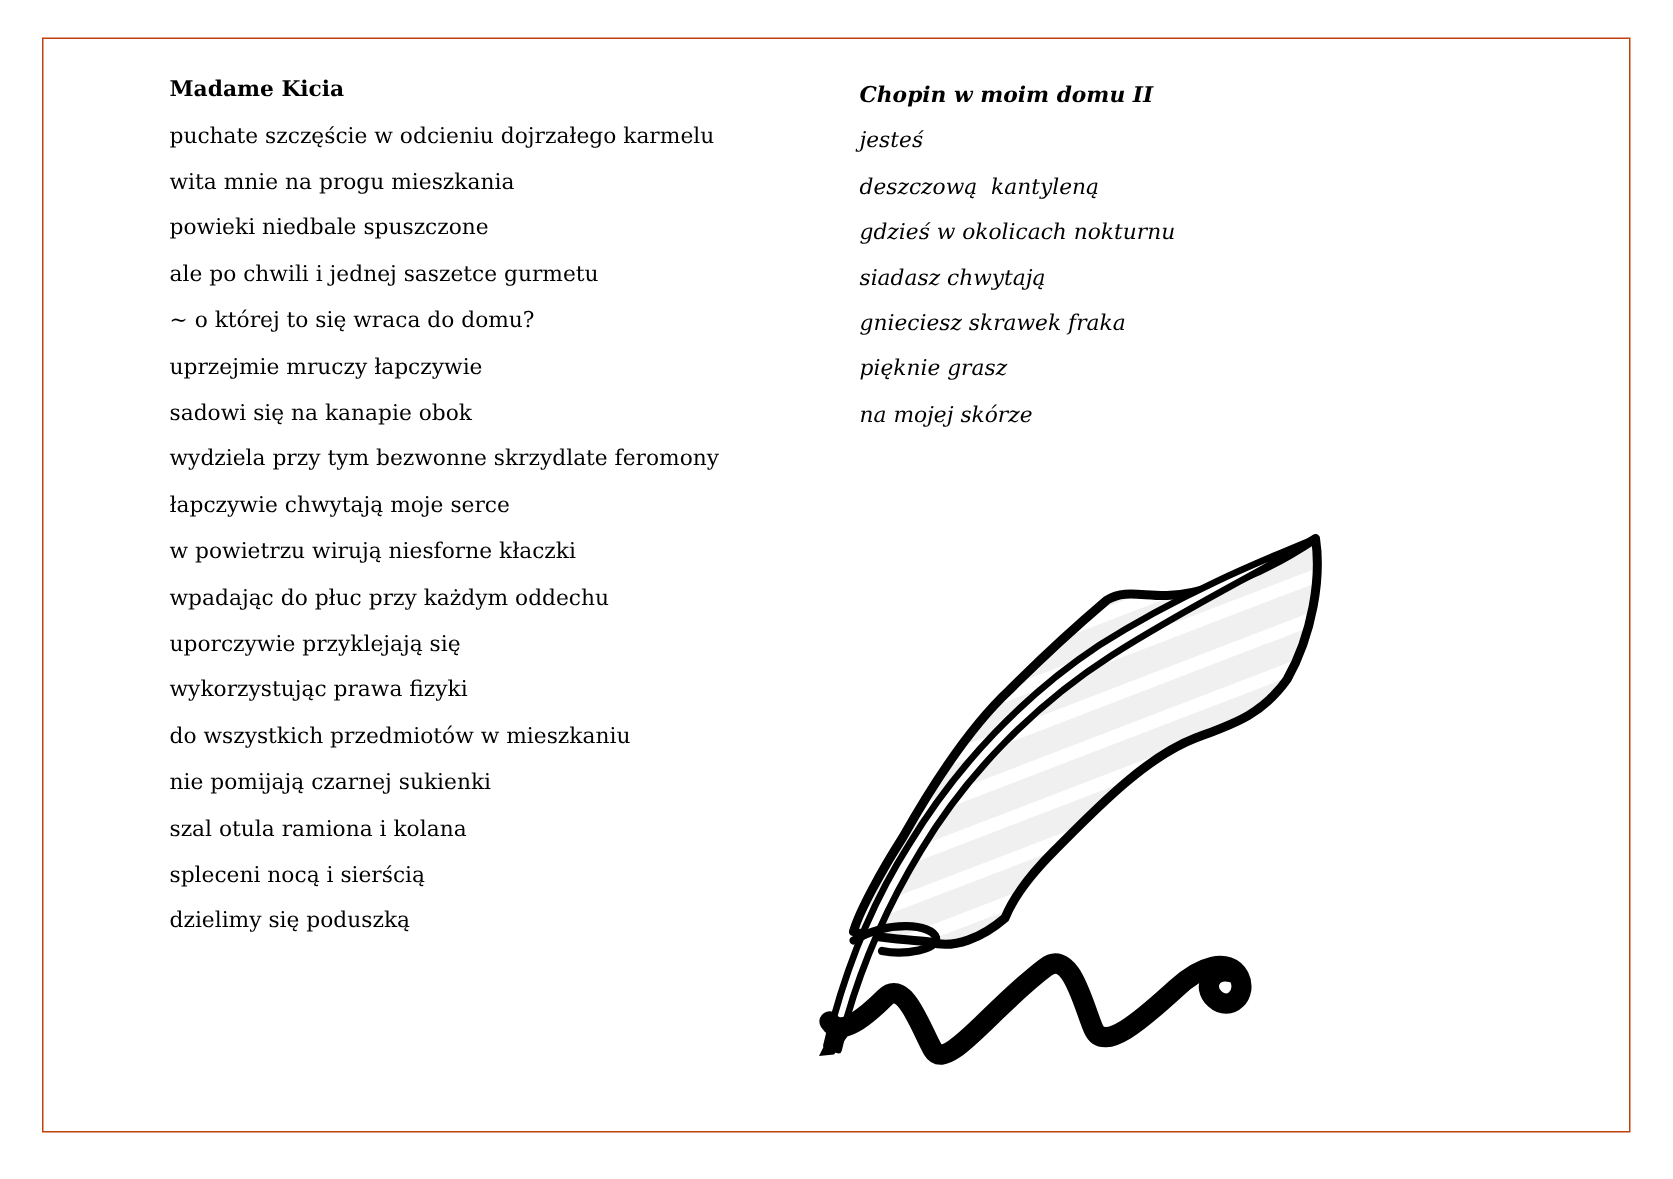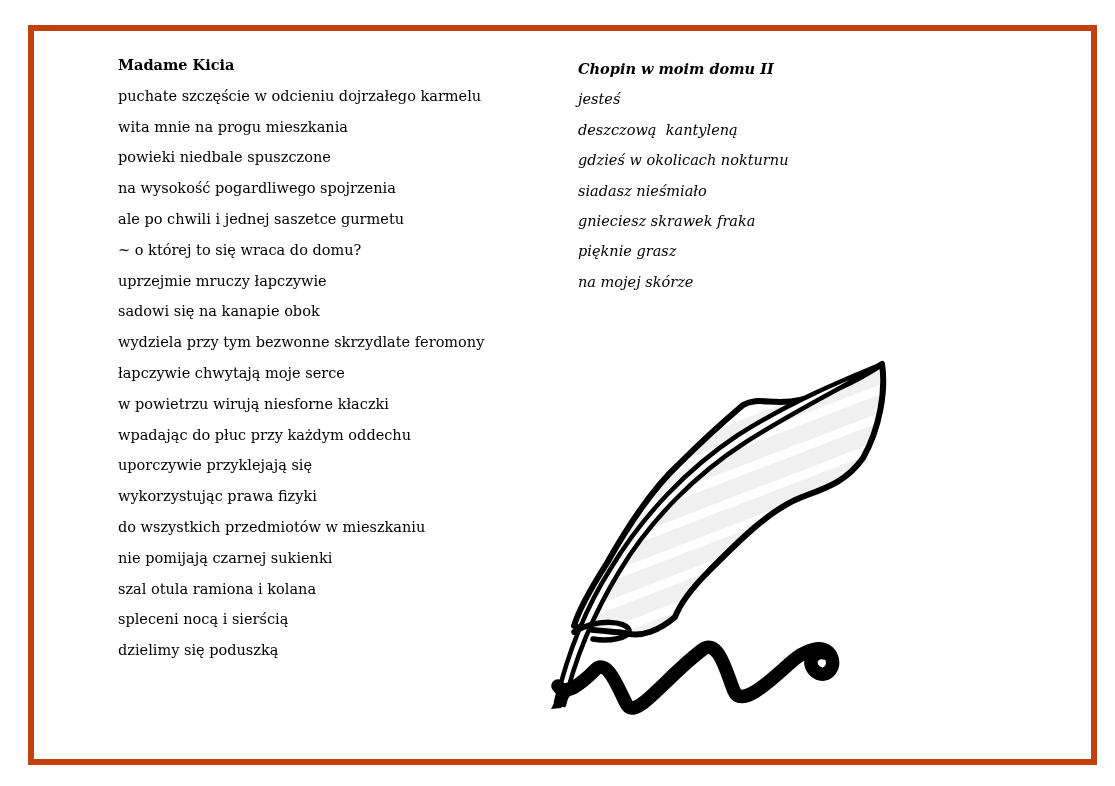--- a/index.html
+++ b/index.html
@@ -15,21 +15,21 @@
     overflow: hidden;
     font-family: "DejaVu Serif", "Liberation Serif", serif;
     color: #000000;
   }
   .page-border {
     position: absolute;
     left: 28px;
     top: 25px;
     width: 1057px;
     height: 728px;
-    border: 6px solid #c2410c;
+    border: 1px solid #c2410c;
     background: #ffffff;
   }
   .poem {
     position: absolute;
     font-size: 14.5px;
   }
   .poem-left {
     left: 84px;
     top: 19px;
     line-height: 30.8px;
@@ -65,21 +65,20 @@
 
 <div class="page">
   <div class="page-border">
 
     <div class="poem poem-left">
       <div class="poem-title">Madame Kicia</div>
       <div class="poem-lines">
           <div class="poem-line">puchate szczęście w odcieniu dojrzałego karmelu</div>
           <div class="poem-line">wita mnie na progu mieszkania</div>
           <div class="poem-line">powieki niedbale spuszczone</div>
-          <div class="poem-line">na wysokość pogardliwego spojrzenia</div>
           <div class="poem-line">ale po chwili i jednej saszetce gurmetu</div>
           <div class="poem-line">~ o której to się wraca do domu?</div>
           <div class="poem-line">uprzejmie mruczy łapczywie</div>
           <div class="poem-line">sadowi się na kanapie obok</div>
           <div class="poem-line">wydziela przy tym bezwonne skrzydlate feromony</div>
           <div class="poem-line">łapczywie chwytają moje serce</div>
           <div class="poem-line">w powietrzu wirują niesforne kłaczki</div>
           <div class="poem-line">wpadając do płuc przy każdym oddechu</div>
           <div class="poem-line">uporczywie przyklejają się</div>
           <div class="poem-line">wykorzystując prawa fizyki</div>
@@ -90,21 +89,21 @@
           <div class="poem-line">dzielimy się poduszką</div>
         </div>
     </div>
 
     <div class="poem poem-right">
       <div class="poem-title">Chopin w moim domu II</div>
       <div class="poem-lines">
           <div class="poem-line">jesteś</div>
           <div class="poem-line">deszczową  kantyleną</div>
           <div class="poem-line">gdzieś w okolicach nokturnu</div>
-          <div class="poem-line">siadasz nieśmiało</div>
+          <div class="poem-line">siadasz chwytają</div>
           <div class="poem-line">gnieciesz skrawek fraka</div>
           <div class="poem-line">pięknie grasz</div>
           <div class="poem-line">na mojej skórze</div>
         </div>
     </div>
 
     <div class="illustration">
       <svg viewBox="0 0 355 375" xmlns="http://www.w3.org/2000/svg">
         <defs>
           <clipPath id="vaneClip">

